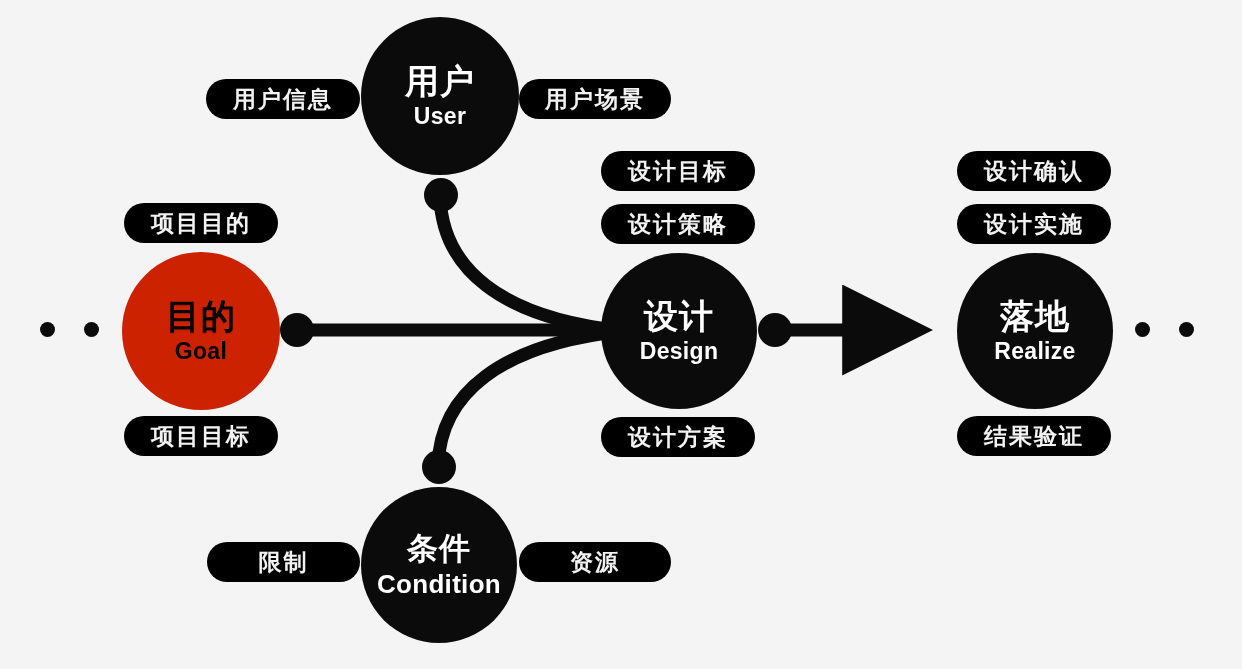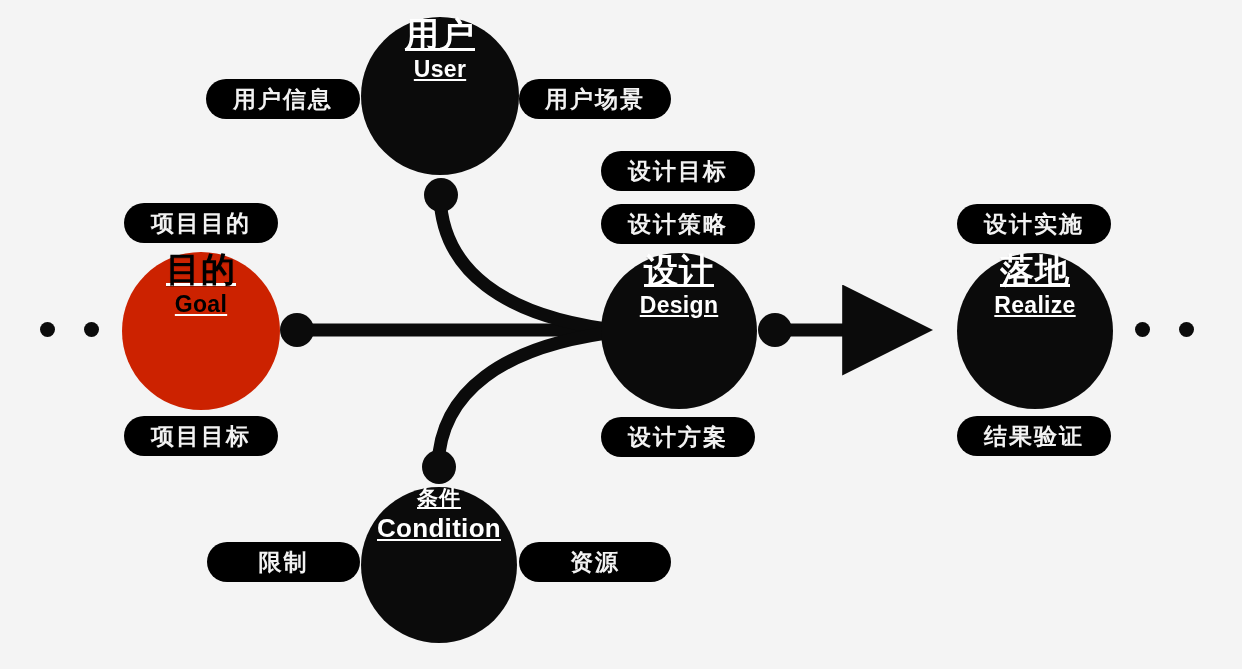--- a/index.html
+++ b/index.html
@@ -24,26 +24,25 @@
     width: 1242px;
     height: 669px;
     pointer-events: none;
   }
   .node {
     position: absolute;
     border-radius: 50%;
     display: flex;
     flex-direction: column;
     align-items: center;
-    justify-content: flex-start;
+    justify-content: center;
     box-sizing: border-box;
     color: #ffffff;
     text-align: center;
     line-height: 1;
-    text-decoration: underline;
   }
   .node.dark {
     background: #0b0b0b;
   }
   .node.accent {
     background: #cc2200;
   }
   .node .cn {
     font-size: 34px;
     font-weight: bold;
@@ -53,21 +52,21 @@
   }
   .node .en {
     font-size: 23px;
     font-weight: bold;
     letter-spacing: .3px;
   }
   .node.accent .cn,
   .node.accent .en {
     color: #000000;
   }
-  .node.small .cn { font-size: 21px; }
+  .node.small .cn { font-size: 31px; }
   .node.small .en { font-size: 26px; }
 
   .pill {
     position: absolute;
     background: #000000;
     color: #f2f2f2;
     border-radius: 21px;
     height: 40px;
     display: flex;
     align-items: center;
@@ -156,16 +155,17 @@
   <div class="pill" style="left:206px; top:79px; width:154px;">用户信息</div>
   <div class="pill" style="left:519px; top:79px; width:152px;">用户场景</div>
 
   <div class="pill" style="left:601px; top:151px; width:154px;">设计目标</div>
   <div class="pill" style="left:601px; top:204px; width:154px;">设计策略</div>
   <div class="pill" style="left:601px; top:417px; width:154px;">设计方案</div>
 
   <div class="pill" style="left:207px; top:542px; width:153px;">限制</div>
   <div class="pill" style="left:519px; top:542px; width:152px;text-align:right;">资源</div>
 
+  <div class="pill" style="left:957px; top:151px; width:154px;">设计确认</div>
   <div class="pill" style="left:957px; top:204px; width:154px;">设计实施</div>
   <div class="pill" style="left:957px; top:416px; width:154px;">结果验证</div>
 
 </div>
 
 </body></html>

